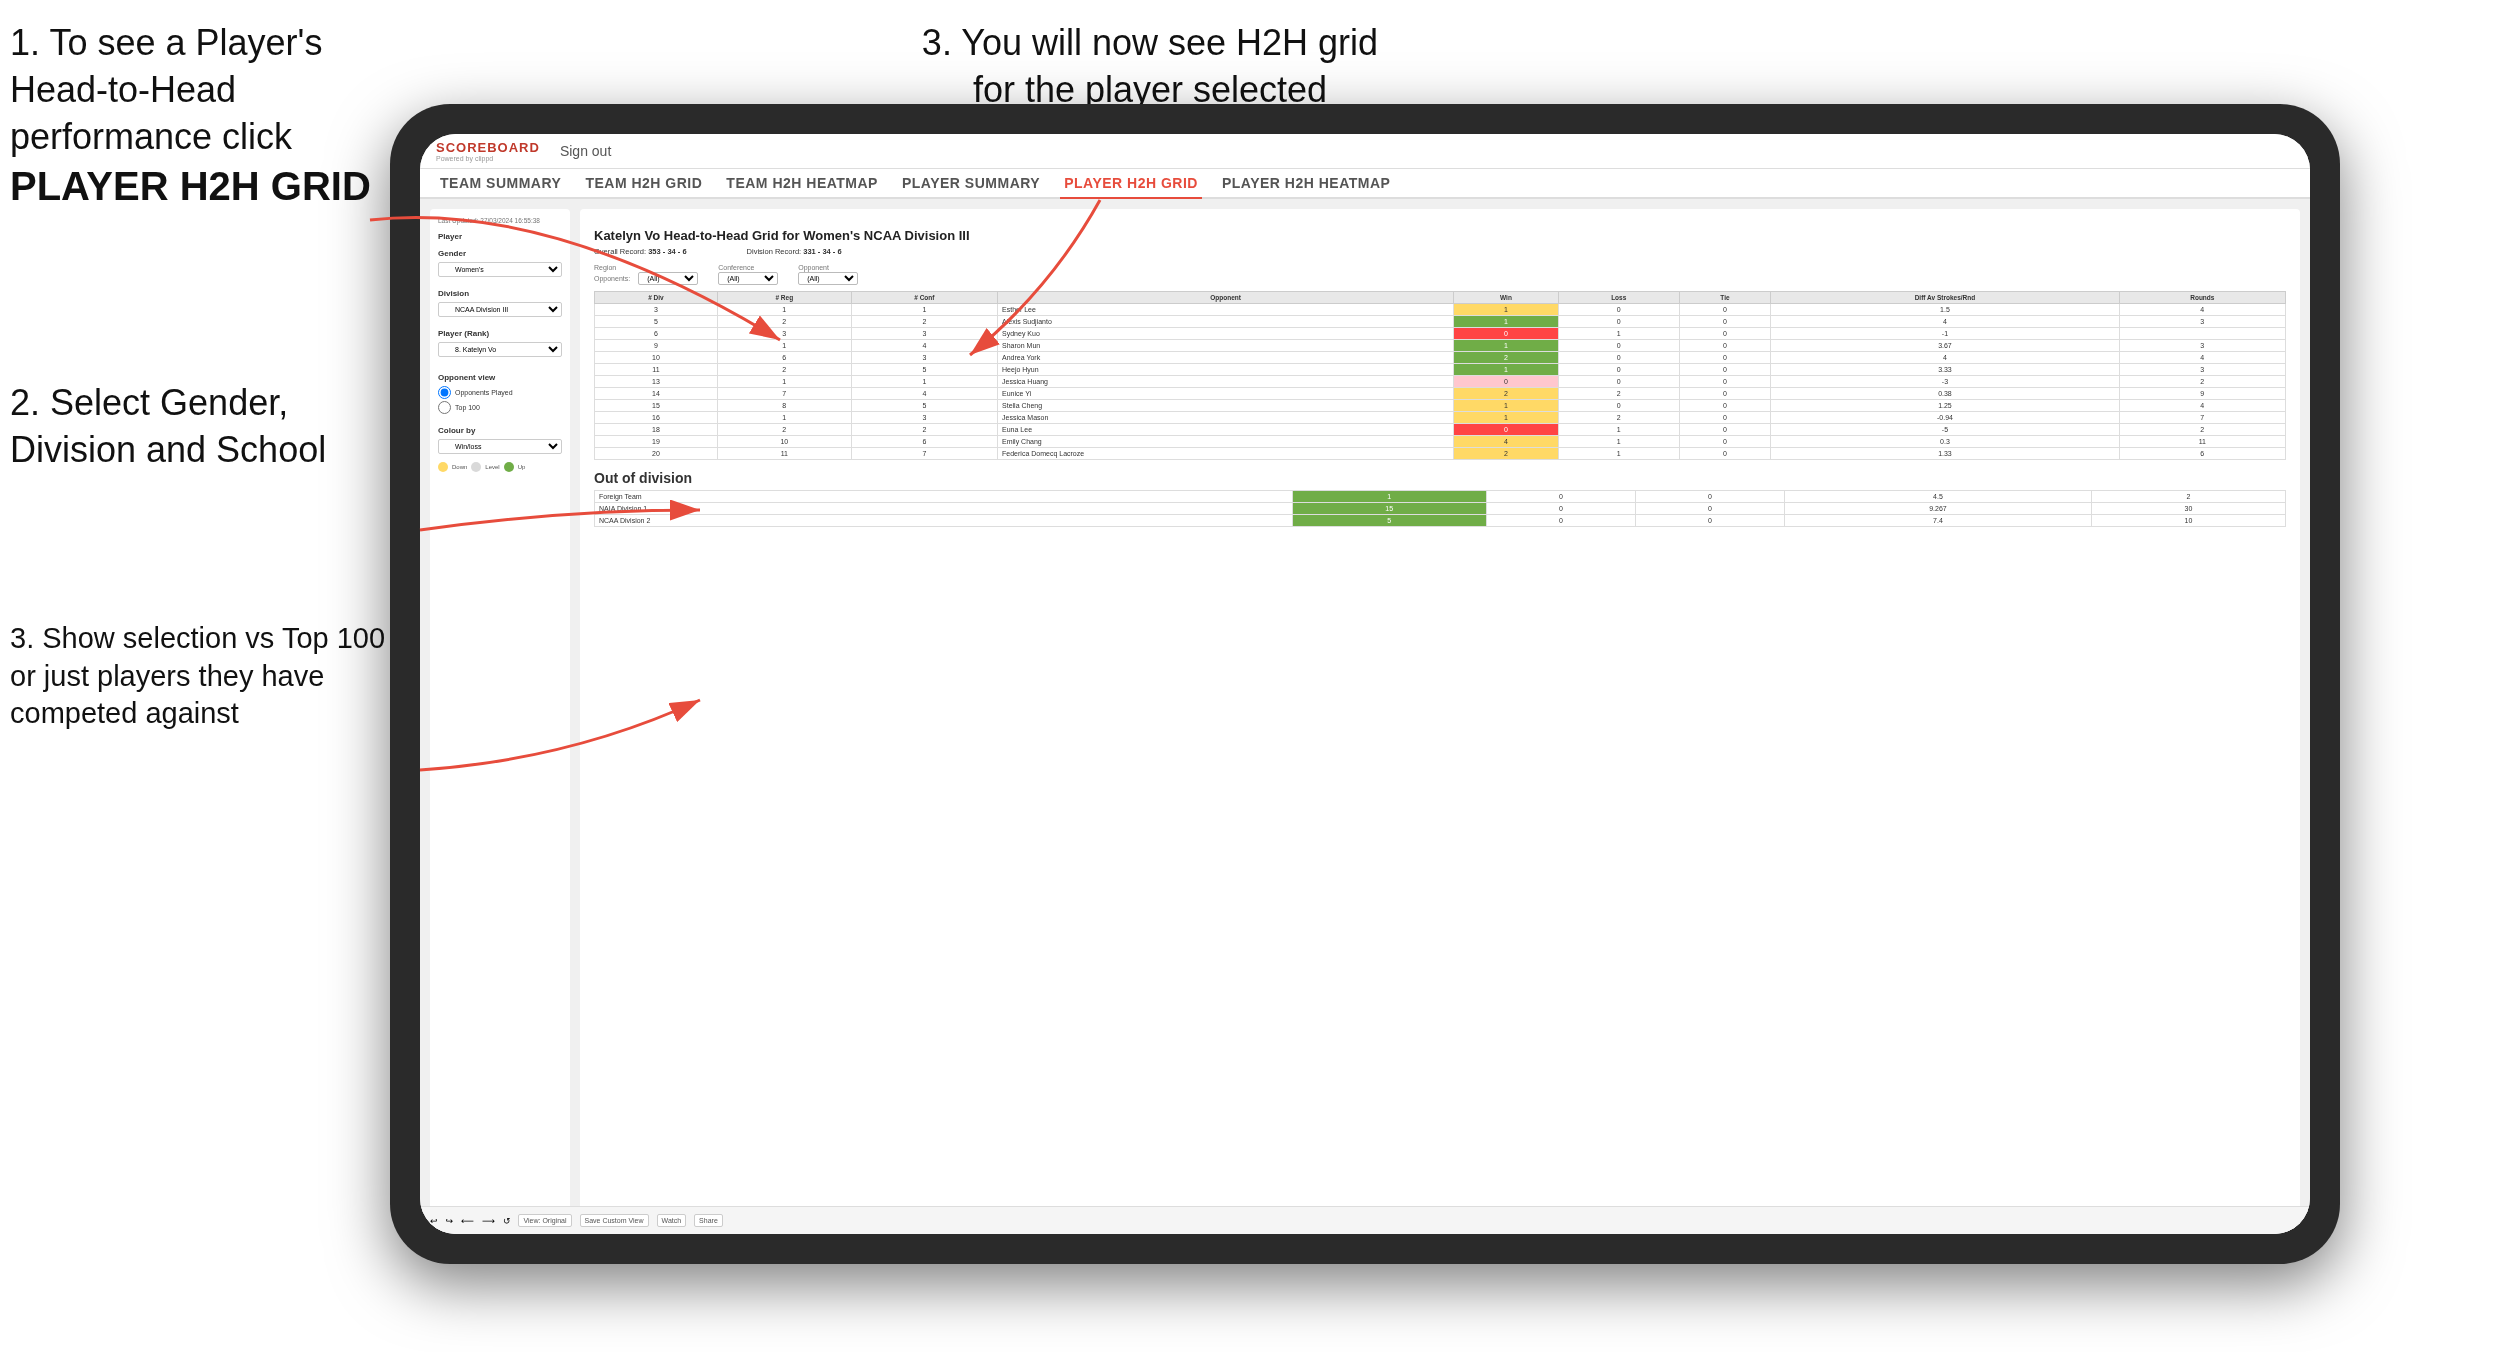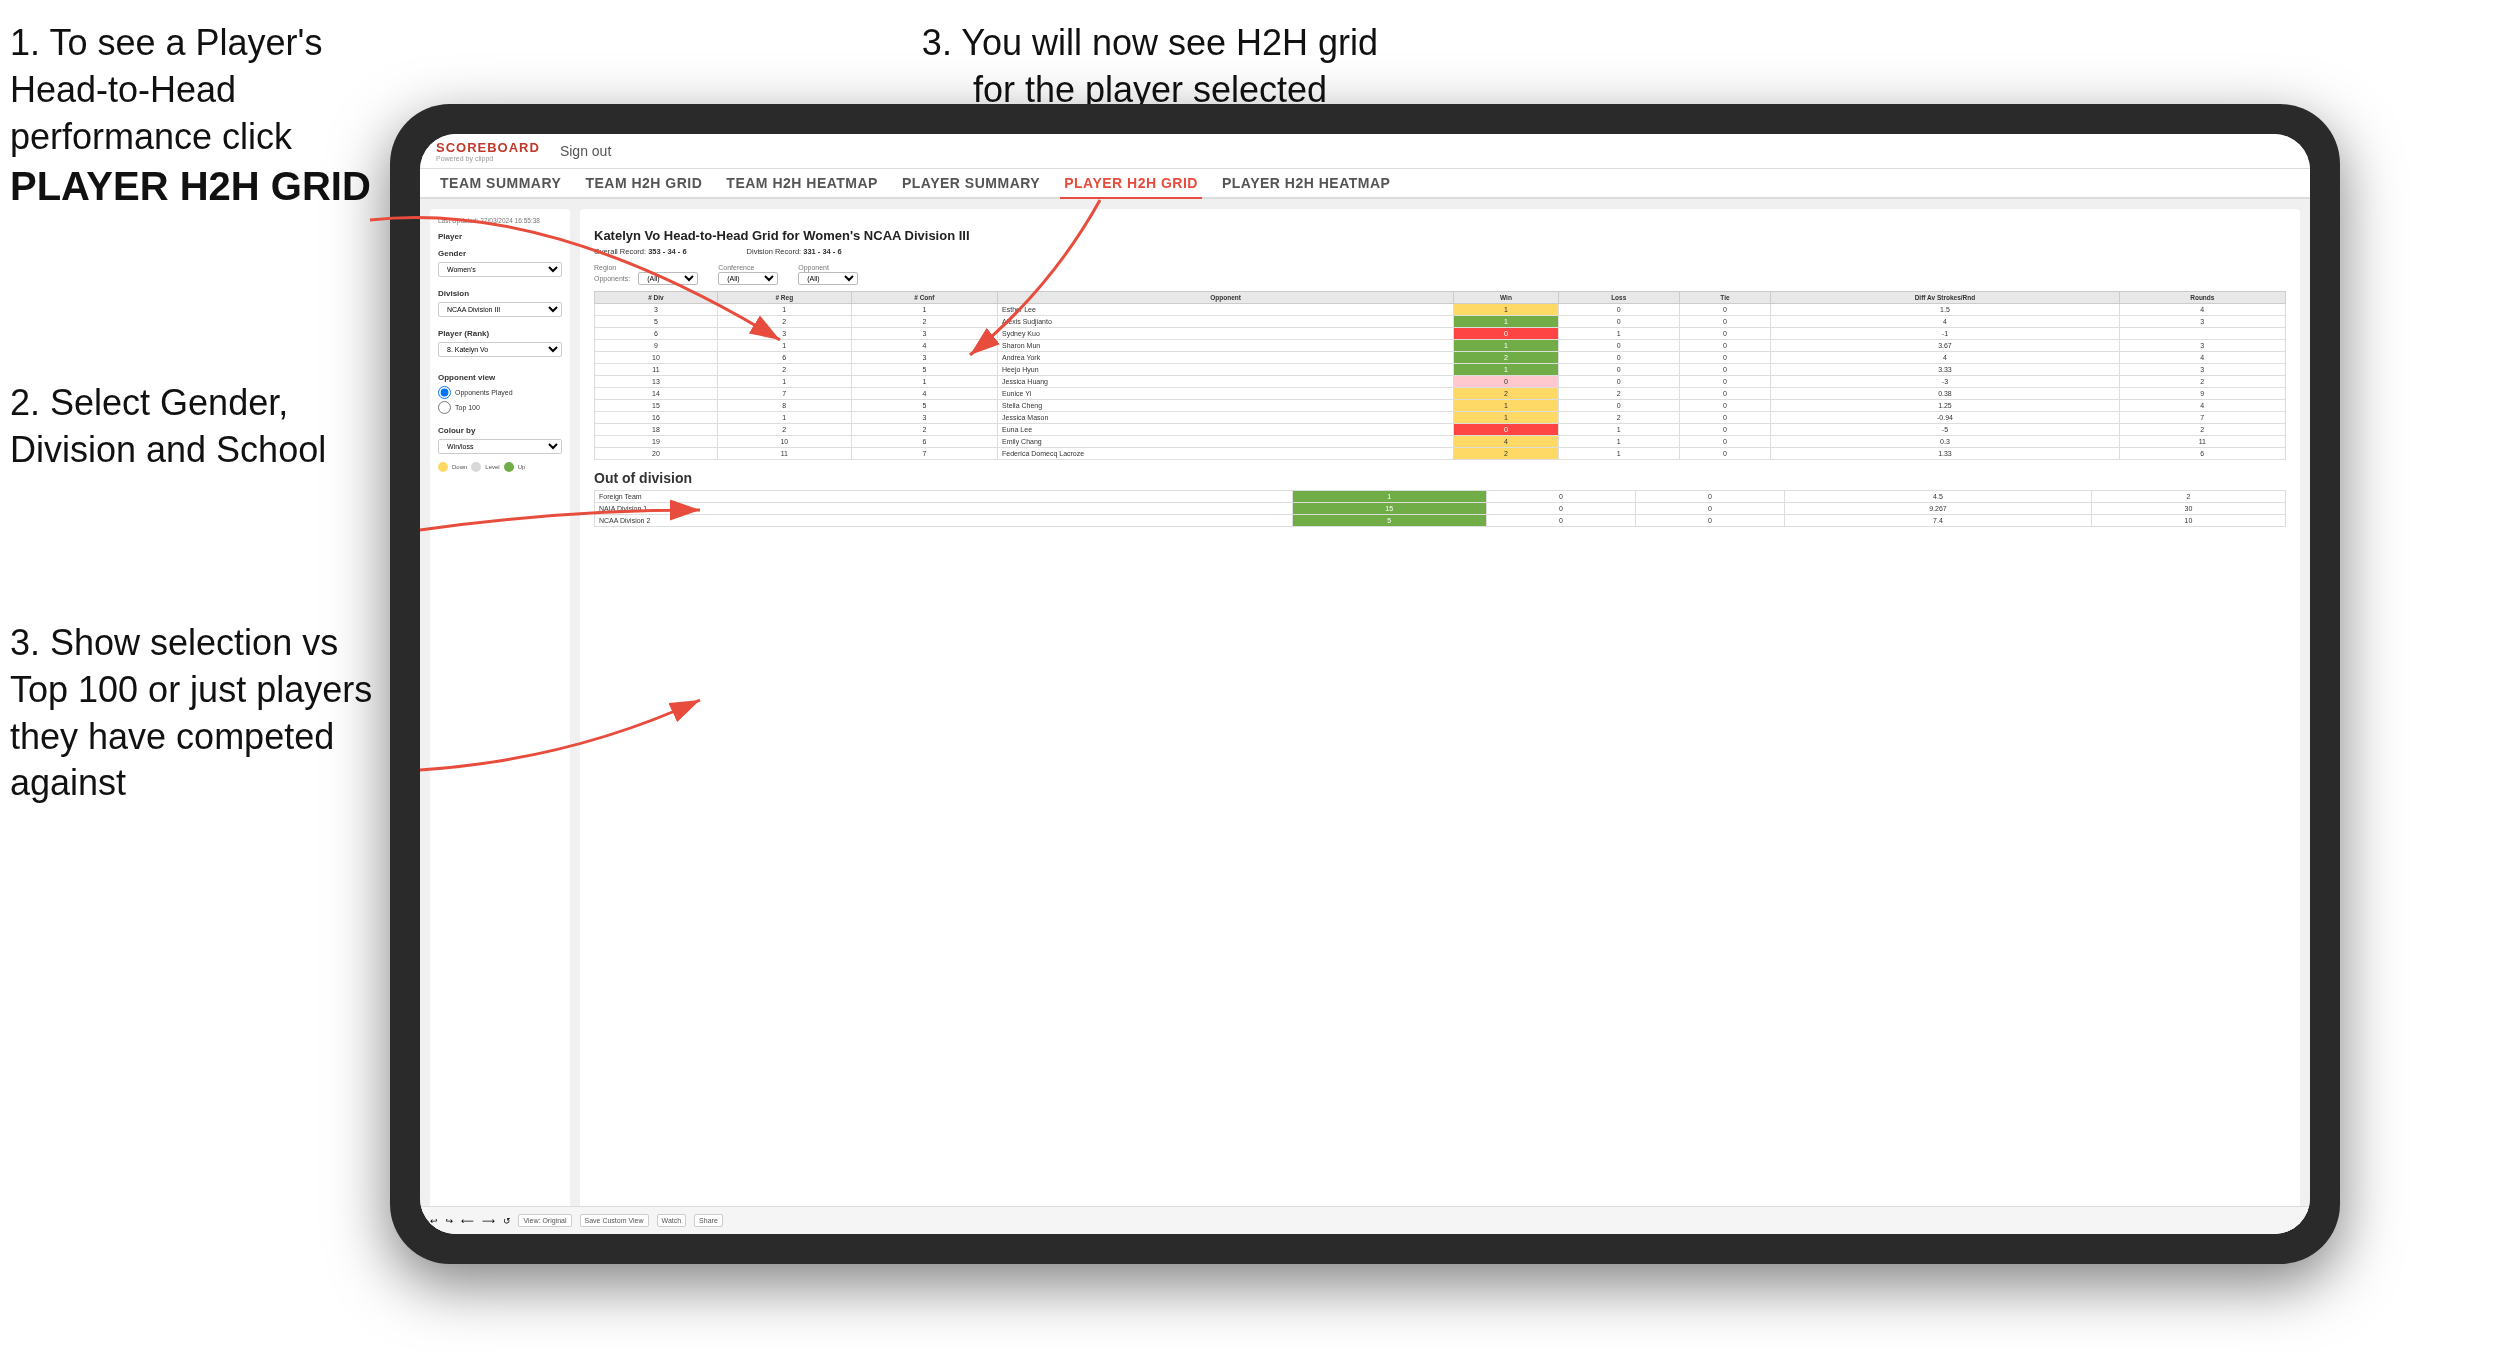--- a/index.html
+++ b/index.html
@@ -43,21 +43,21 @@
       width: 380px;
       font-size: 36px;
       line-height: 1.3;
       color: #111;
     }
     .instruction-bottom-left {
       position: absolute;
       top: 620px;
       left: 10px;
       width: 380px;
-      font-size: 36px;
+      font-size: 29px;
       line-height: 1.3;
       color: #111;
     }
 
     
     .ipad-frame {
       position: absolute;
       top: 104px;
       left: 390px;
       width: 1950px;
@@ -173,21 +173,21 @@
       font-size: 8px;
       color: #333;
       margin-bottom: 4px;
       margin-top: 8px;
     }
     .sidebar-select {
       width: 100%;
       font-size: 7px;
       border: 1px solid #ccc;
       border-radius: 2px;
-      padding: 2px 4px;
+      padding: 2px 12px;
       background: #fff;
       margin-bottom: 4px;
     }
     .sidebar-radio-group {
       margin-top: 4px;
     }
     .sidebar-radio-item {
       display: flex;
       align-items: center;
       gap: 4px;

